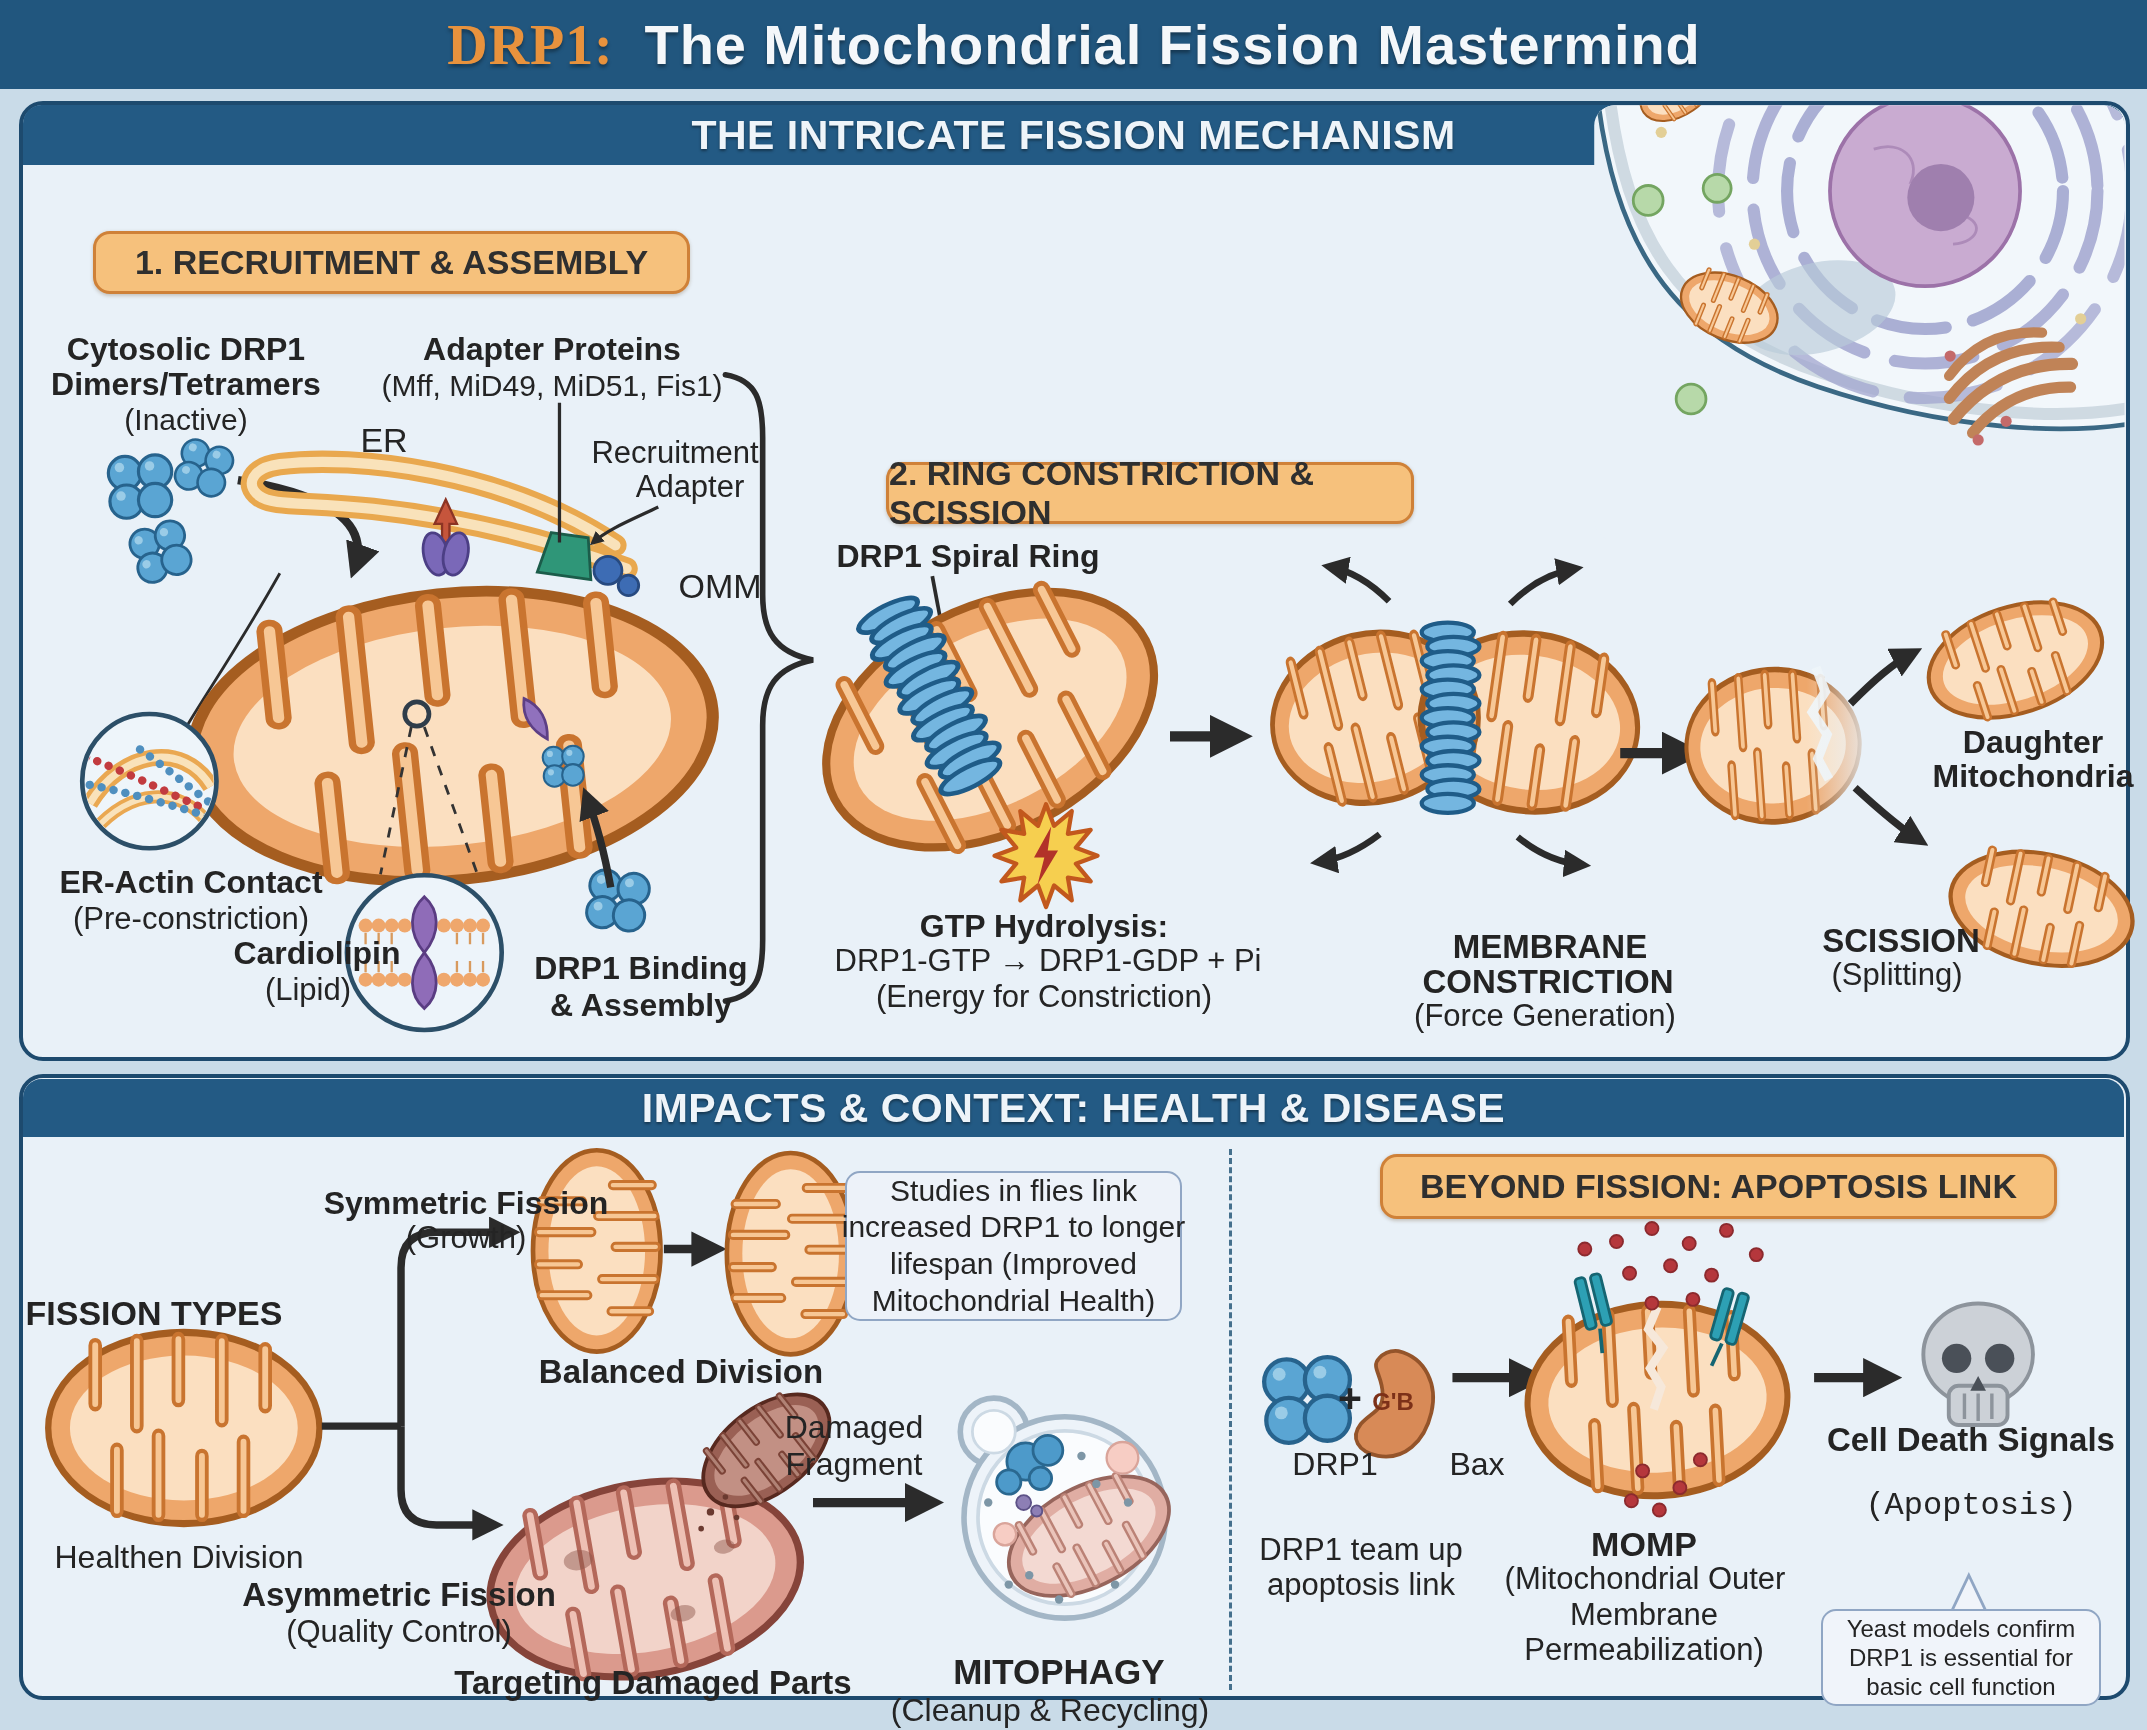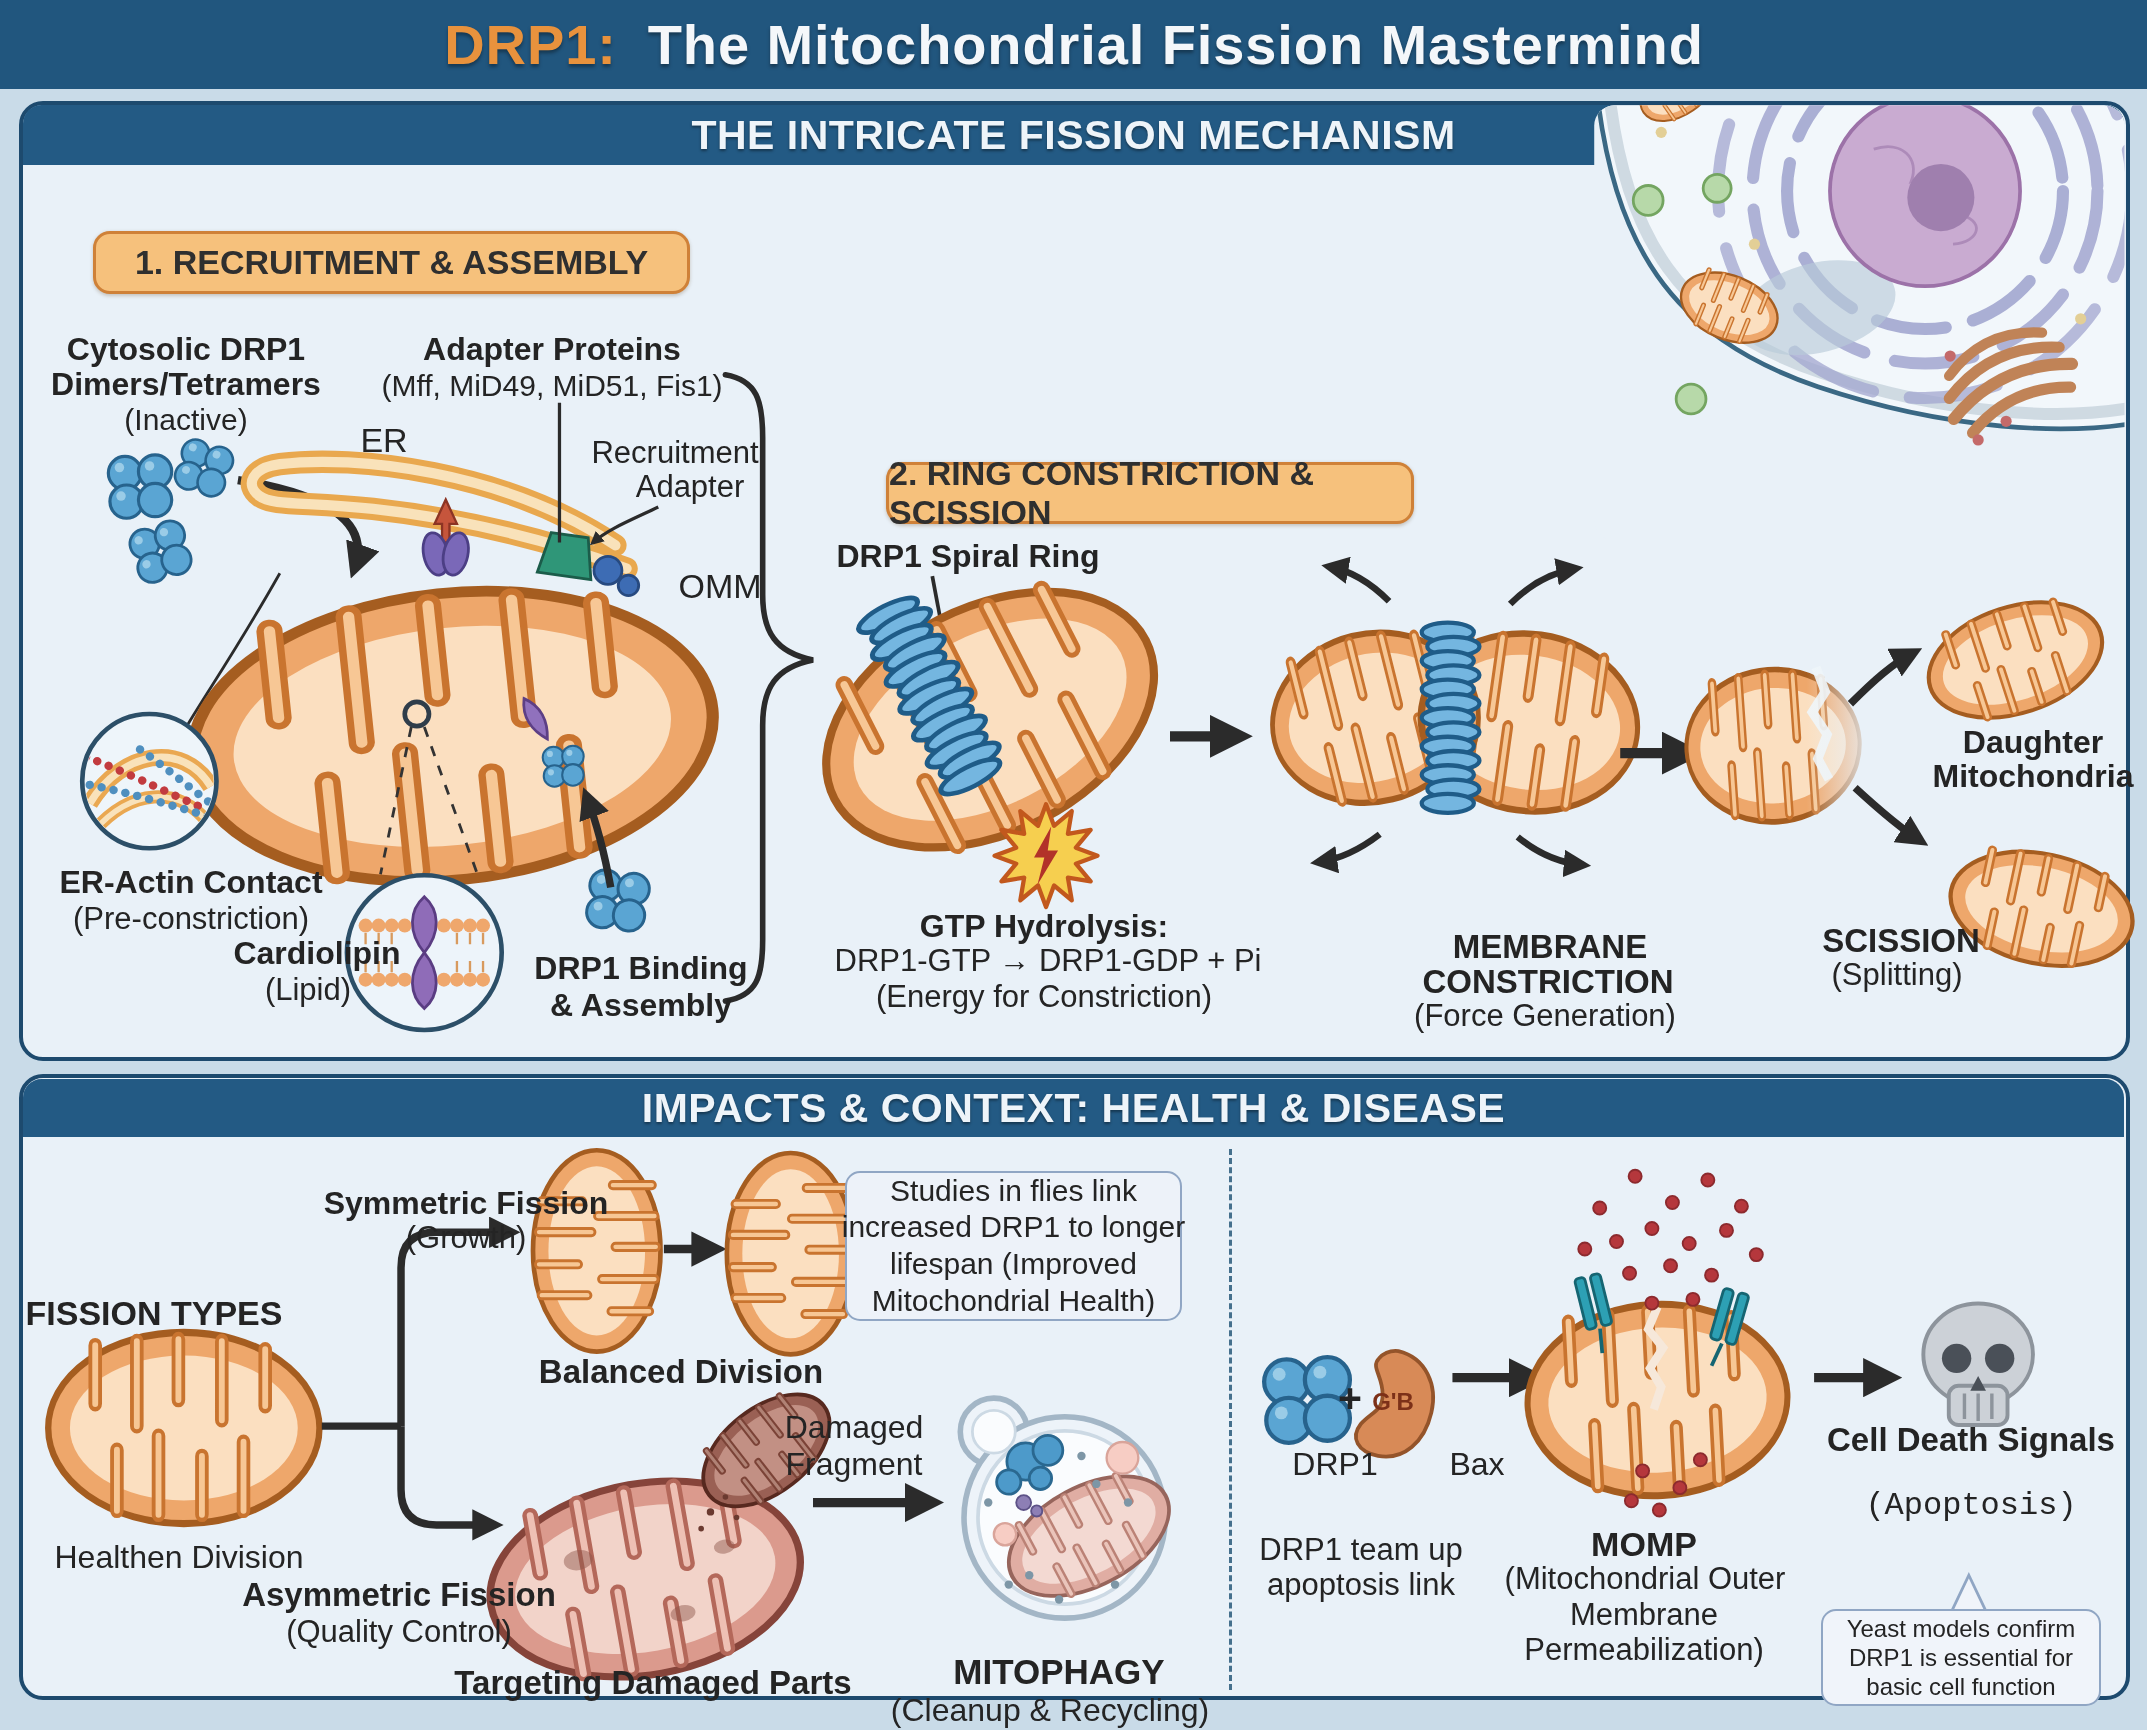--- a/index.html
+++ b/index.html
@@ -1,21 +1,21 @@
 <!DOCTYPE html>
 <html style="font-size:15px"><head>
 <meta charset="utf-8">
 <style>
   html,body{margin:0;padding:0;background:#c9dbe8;}
   .page{position:relative;width:2148px;height:1730px;background:#c9dbe8;
         font-family:"Liberation Sans",sans-serif;overflow:hidden;}
   .titlebar{position:absolute;left:0;top:0;width:2148px;height:89px;background:#21567e;
             display:flex;align-items:center;justify-content:center;}
   .titlebar .t{font-size:56px;font-weight:bold;letter-spacing:0.9px;text-shadow:0 2.8px 3.7px rgba(0,0,0,.35);}
-  .titlebar .accent{color:#e8923d;margin-right:31px;}
+  .titlebar .accent{color:#e8923d;margin-right:31px;font-family:Liberation Serif, serif;}
   .titlebar .rest{color:#f4f7fa;}
   .panel{position:absolute;background:#e9f1f8;border:4.7px solid #1d4a6e;border-radius:24px;box-sizing:border-box;}
   .panel-header{position:absolute;background:#235a84;color:#eef4f9;font-weight:bold;font-size:41px;
                 display:flex;align-items:center;justify-content:center;letter-spacing:0.5px;
                 text-shadow:0 1.9px 2.8px rgba(0,0,0,.4);border-radius:18.6px 18.6px 0 0;}
   .badge{position:absolute;background:#f6c17c;border:3.7px solid #cf8138;border-radius:17px;
          color:#2f2f2f;font-weight:bold;display:flex;align-items:center;justify-content:center;
          box-sizing:border-box;box-shadow:0 1.9px 3.7px rgba(90,60,20,.25);}
   .lbl{position:absolute;transform:translateX(-50%);text-align:center;color:#242424;
        white-space:nowrap;line-height:1.12;}
@@ -407,20 +407,21 @@
   <div class="lbl b s38" style="left:1059px;top:1652px;">MITOPHAGY</div>
   <div class="lbl s34" style="left:1050px;top:1693px;">(Cleanup &amp; Recycling)</div>
 
   <div class="notebox" style="left:845px;top:1171px;width:337px;height:150px;">
     <div class="line s32">Studies in flies link</div>
     <div class="line s32">increased DRP1 to longer</div>
     <div class="line s32">lifespan (Improved</div>
     <div class="line s32">Mitochondrial Health)</div>
   </div>
 
+  <div class="badge s37" style="left:1380px;top:1154px;width:677px;height:65px;">BEYOND FISSION: APOPTOSIS LINK</div>
   <div class="lbl b s44" style="left:1350px;top:1376px;">+</div>
   <div class="lbl b s26" style="left:1393px;top:1389px;color:#7c3018;">G'B</div>
   <div class="lbl s34" style="left:1335px;top:1447px;">DRP1</div>
   <div class="lbl s34" style="left:1477px;top:1447px;">Bax</div>
   <div class="lbl s33" style="left:1361px;top:1533px;">DRP1 team up</div>
   <div class="lbl s33" style="left:1361px;top:1568px;">apoptosis link</div>
   <div class="lbl b s36" style="left:1644px;top:1525px;">MOMP</div>
   <div class="lbl s33" style="left:1645px;top:1562px;">(Mitochondrial Outer</div>
   <div class="lbl s33" style="left:1644px;top:1598px;">Membrane</div>
   <div class="lbl s33" style="left:1644px;top:1633px;">Permeabilization)</div>

